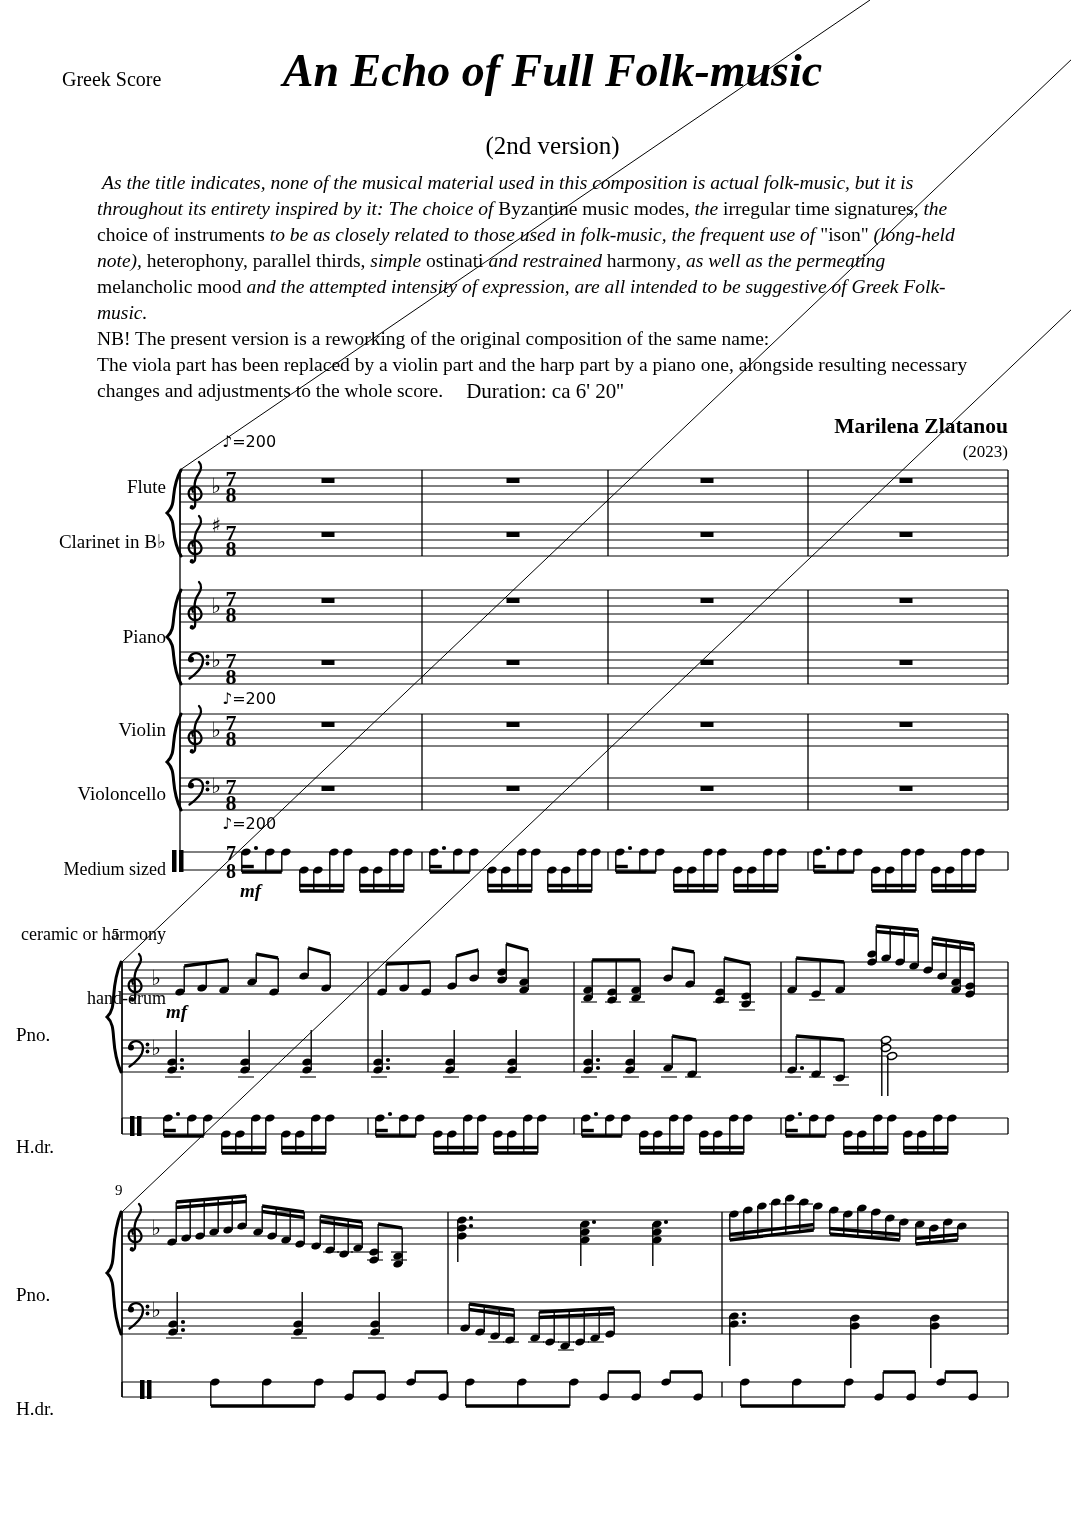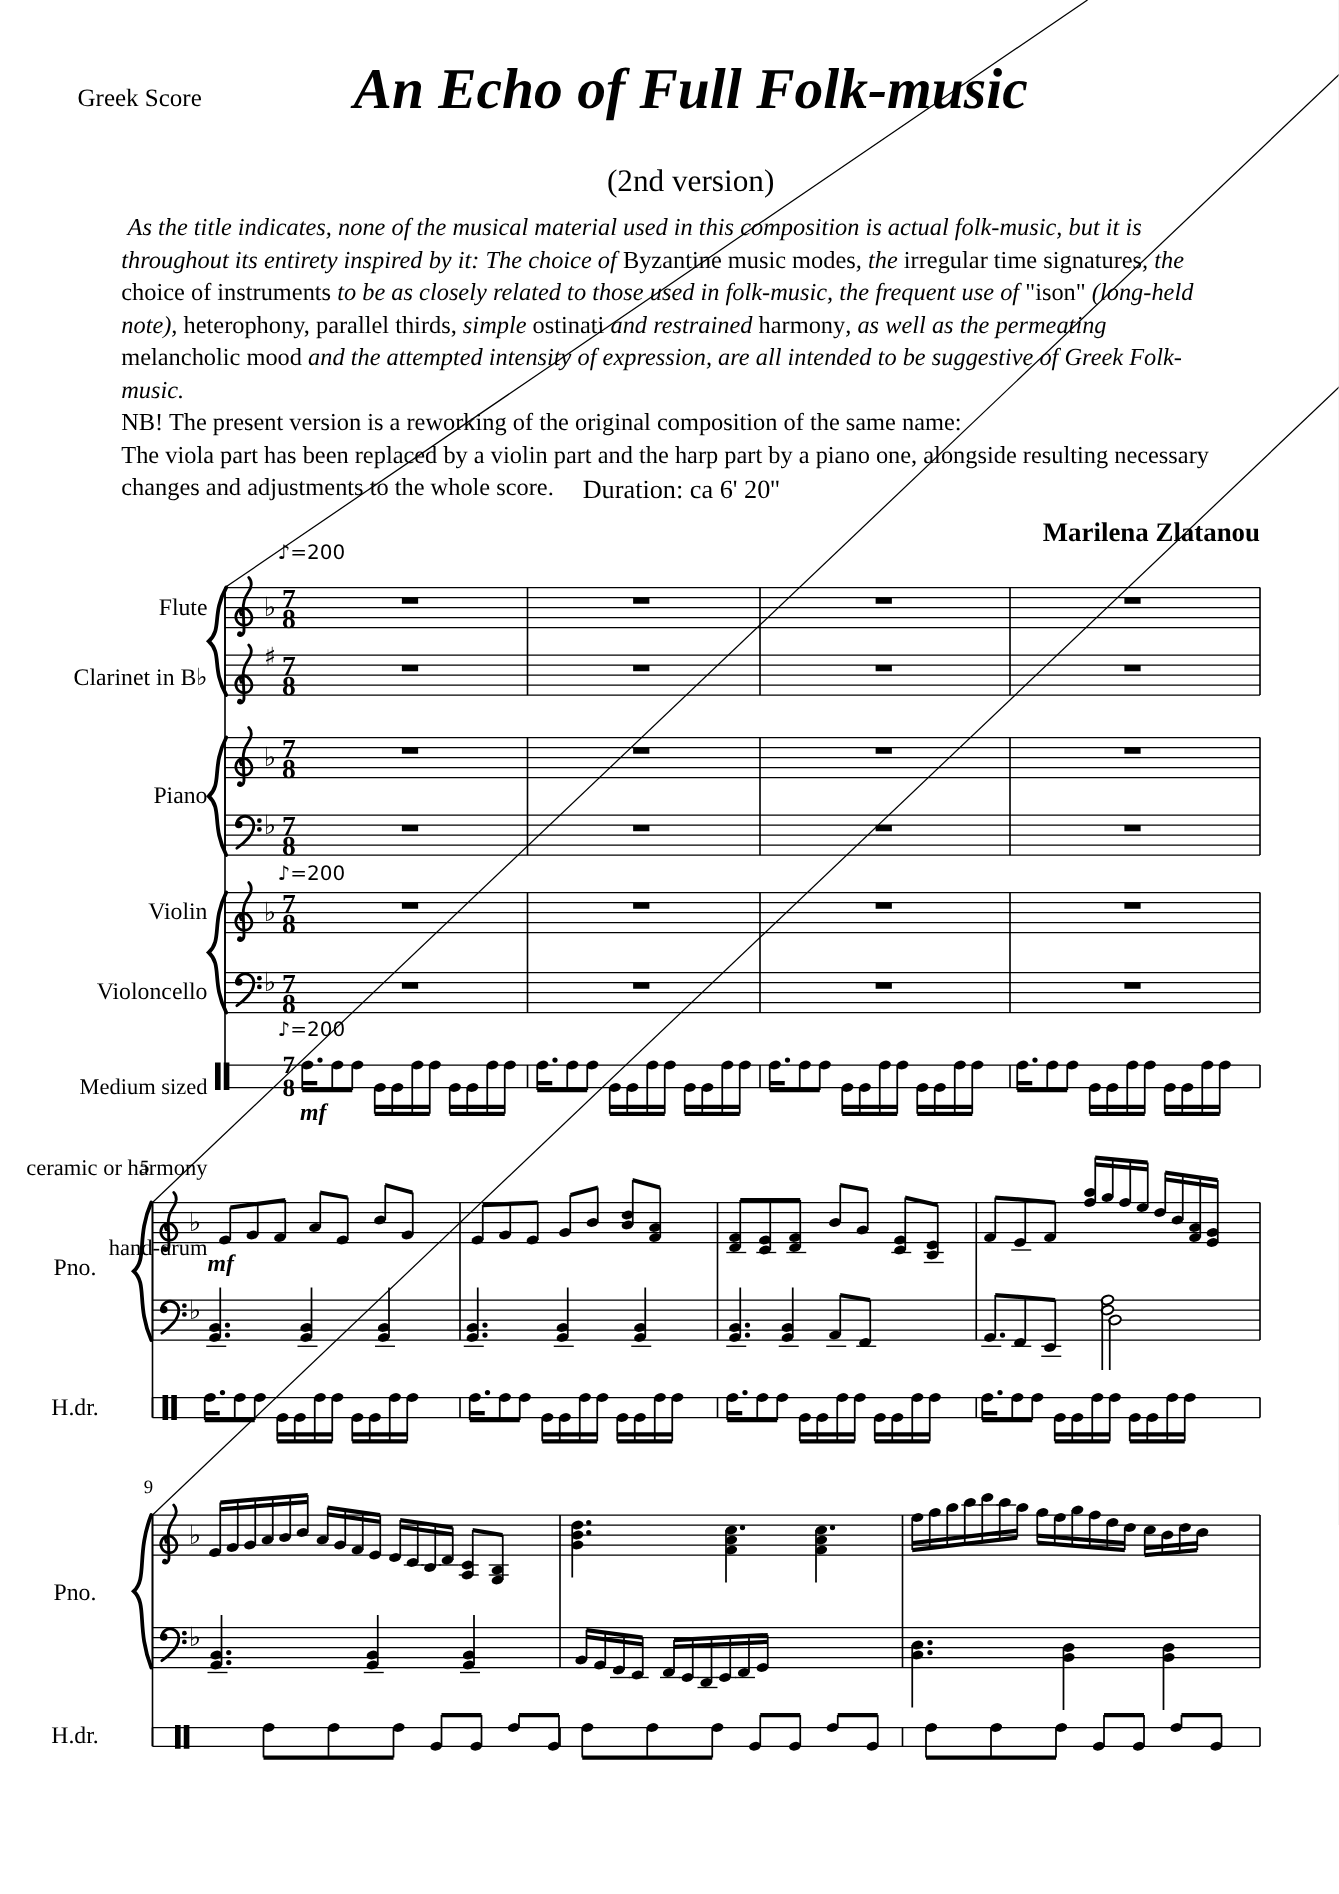--- a/index.html
+++ b/index.html
@@ -12,21 +12,21 @@
   .subtitle{left:70px;top:132px;width:965px;text-align:center;font-size:25px;}
   .intro{left:97px;top:170px;width:885px;font-size:19.5px;line-height:26px;white-space:normal;text-indent:5px;}
   .intro .s-i{font-style:italic;}
   .intro .s-b{font-weight:normal;}
   .intro .s-n{font-style:normal;}
   .duration{left:0px;top:379px;width:1090px;text-align:center;font-size:21px;}
   .composer{left:608px;top:414px;width:400px;text-align:right;font-size:21.5px;font-weight:bold;}
   .year{left:608px;top:442px;width:400px;text-align:right;font-size:17px;}
   .ilabel{left:16px;width:150px;text-align:right;font-size:19px;}
   .drumlabel{left:8px;top:816px;width:158px;text-align:right;font-size:18px;line-height:21.5px;}
-  .shortlabel{left:16px;width:88px;text-align:center;font-size:19px;}
+  .shortlabel{left:16px;width:88px;text-align:left;font-size:19px;margin-top:20px;}
   .tempo{font-size:17px;font-family:"DejaVu Sans","Liberation Serif",sans-serif;font-size:16px;}
   .dyn{font-style:italic;font-weight:bold;font-size:19px;}
   .mnum{font-size:15px;}
   .copyright{left:0px;top:1403px;width:1071px;text-align:center;font-size:16px;}
 </style>
 </head>
 <body>
 
 <div id="page">
   <svg id="score-svg" width="1071" height="1515" viewBox="0 0 1071 1515">
@@ -848,20 +848,21 @@
       <line x1="977.2" y1="1397" x2="977.2" y2="1372" stroke="#000" stroke-width="1.4"></line>
       <polygon points="945.2,1370.3 977.2,1370.3 977.2,1373.7 945.2,1373.7" fill="#000"></polygon>
     </svg>
 
   <div class="lab fullscore">Greek Score</div>
   <div class="lab title">An Echo of Full Folk-music</div>
   <div class="lab subtitle">(2nd version)</div>
   <div class="lab intro" id="intro"><span class="s-i">As the title indicates, none of the musical material used in this composition is actual folk-music, but it is throughout its entirety inspired by it: The choice of  </span><span class="s-b">Byzantine music modes</span><span class="s-i">, the </span><span class="s-b">irregular time signatures</span><span class="s-i">, the </span><span class="s-b">choice of instruments</span><span class="s-i"> to be as closely related to those used in folk-music, the frequent use of </span><span class="s-n">"</span><span class="s-b">ison</span><span class="s-n">" </span><span class="s-i">(long-held note), </span><span class="s-b">heterophony, parallel thirds, </span><span class="s-i">simple </span><span class="s-b">ostinati</span><span class="s-i"> and restrained </span><span class="s-b">harmony</span><span class="s-i">, as well as the permeating </span><span class="s-b">melancholic mood</span><span class="s-i"> and the attempted intensity of expression, are all intended to be suggestive of Greek Folk-music.</span><span class="s-n"></span><br><span class="s-n">NB! The present version is a reworking of the original composition of the same name:</span><span class="s-n"></span><br><span class="s-n">The viola part has been replaced by a violin part and the harp part by a piano one, alongside resulting necessary changes and adjustments to the whole score.</span></div>
   <div class="lab duration">Duration: ca 6' 20''</div>
   <div class="lab composer">Marilena Zlatanou</div>
+  <div class="lab year">(2023)</div>
 
   <div class="lab tempo" style="left:222px;top:432px;">♪=200</div>
   <div class="lab tempo" style="left:222px;top:689px;">♪=200</div>
   <div class="lab tempo" style="left:222px;top:814px;">♪=200</div>
 
   <div class="lab ilabel" style="top:476px;">Flute</div>
   <div class="lab ilabel" style="top:530px;">Clarinet in B♭</div>
   <div class="lab ilabel" style="top:626px;">Piano</div>
   <div class="lab ilabel" style="top:719px;">Violin</div>
   <div class="lab ilabel" style="top:783px;">Violoncello</div>

